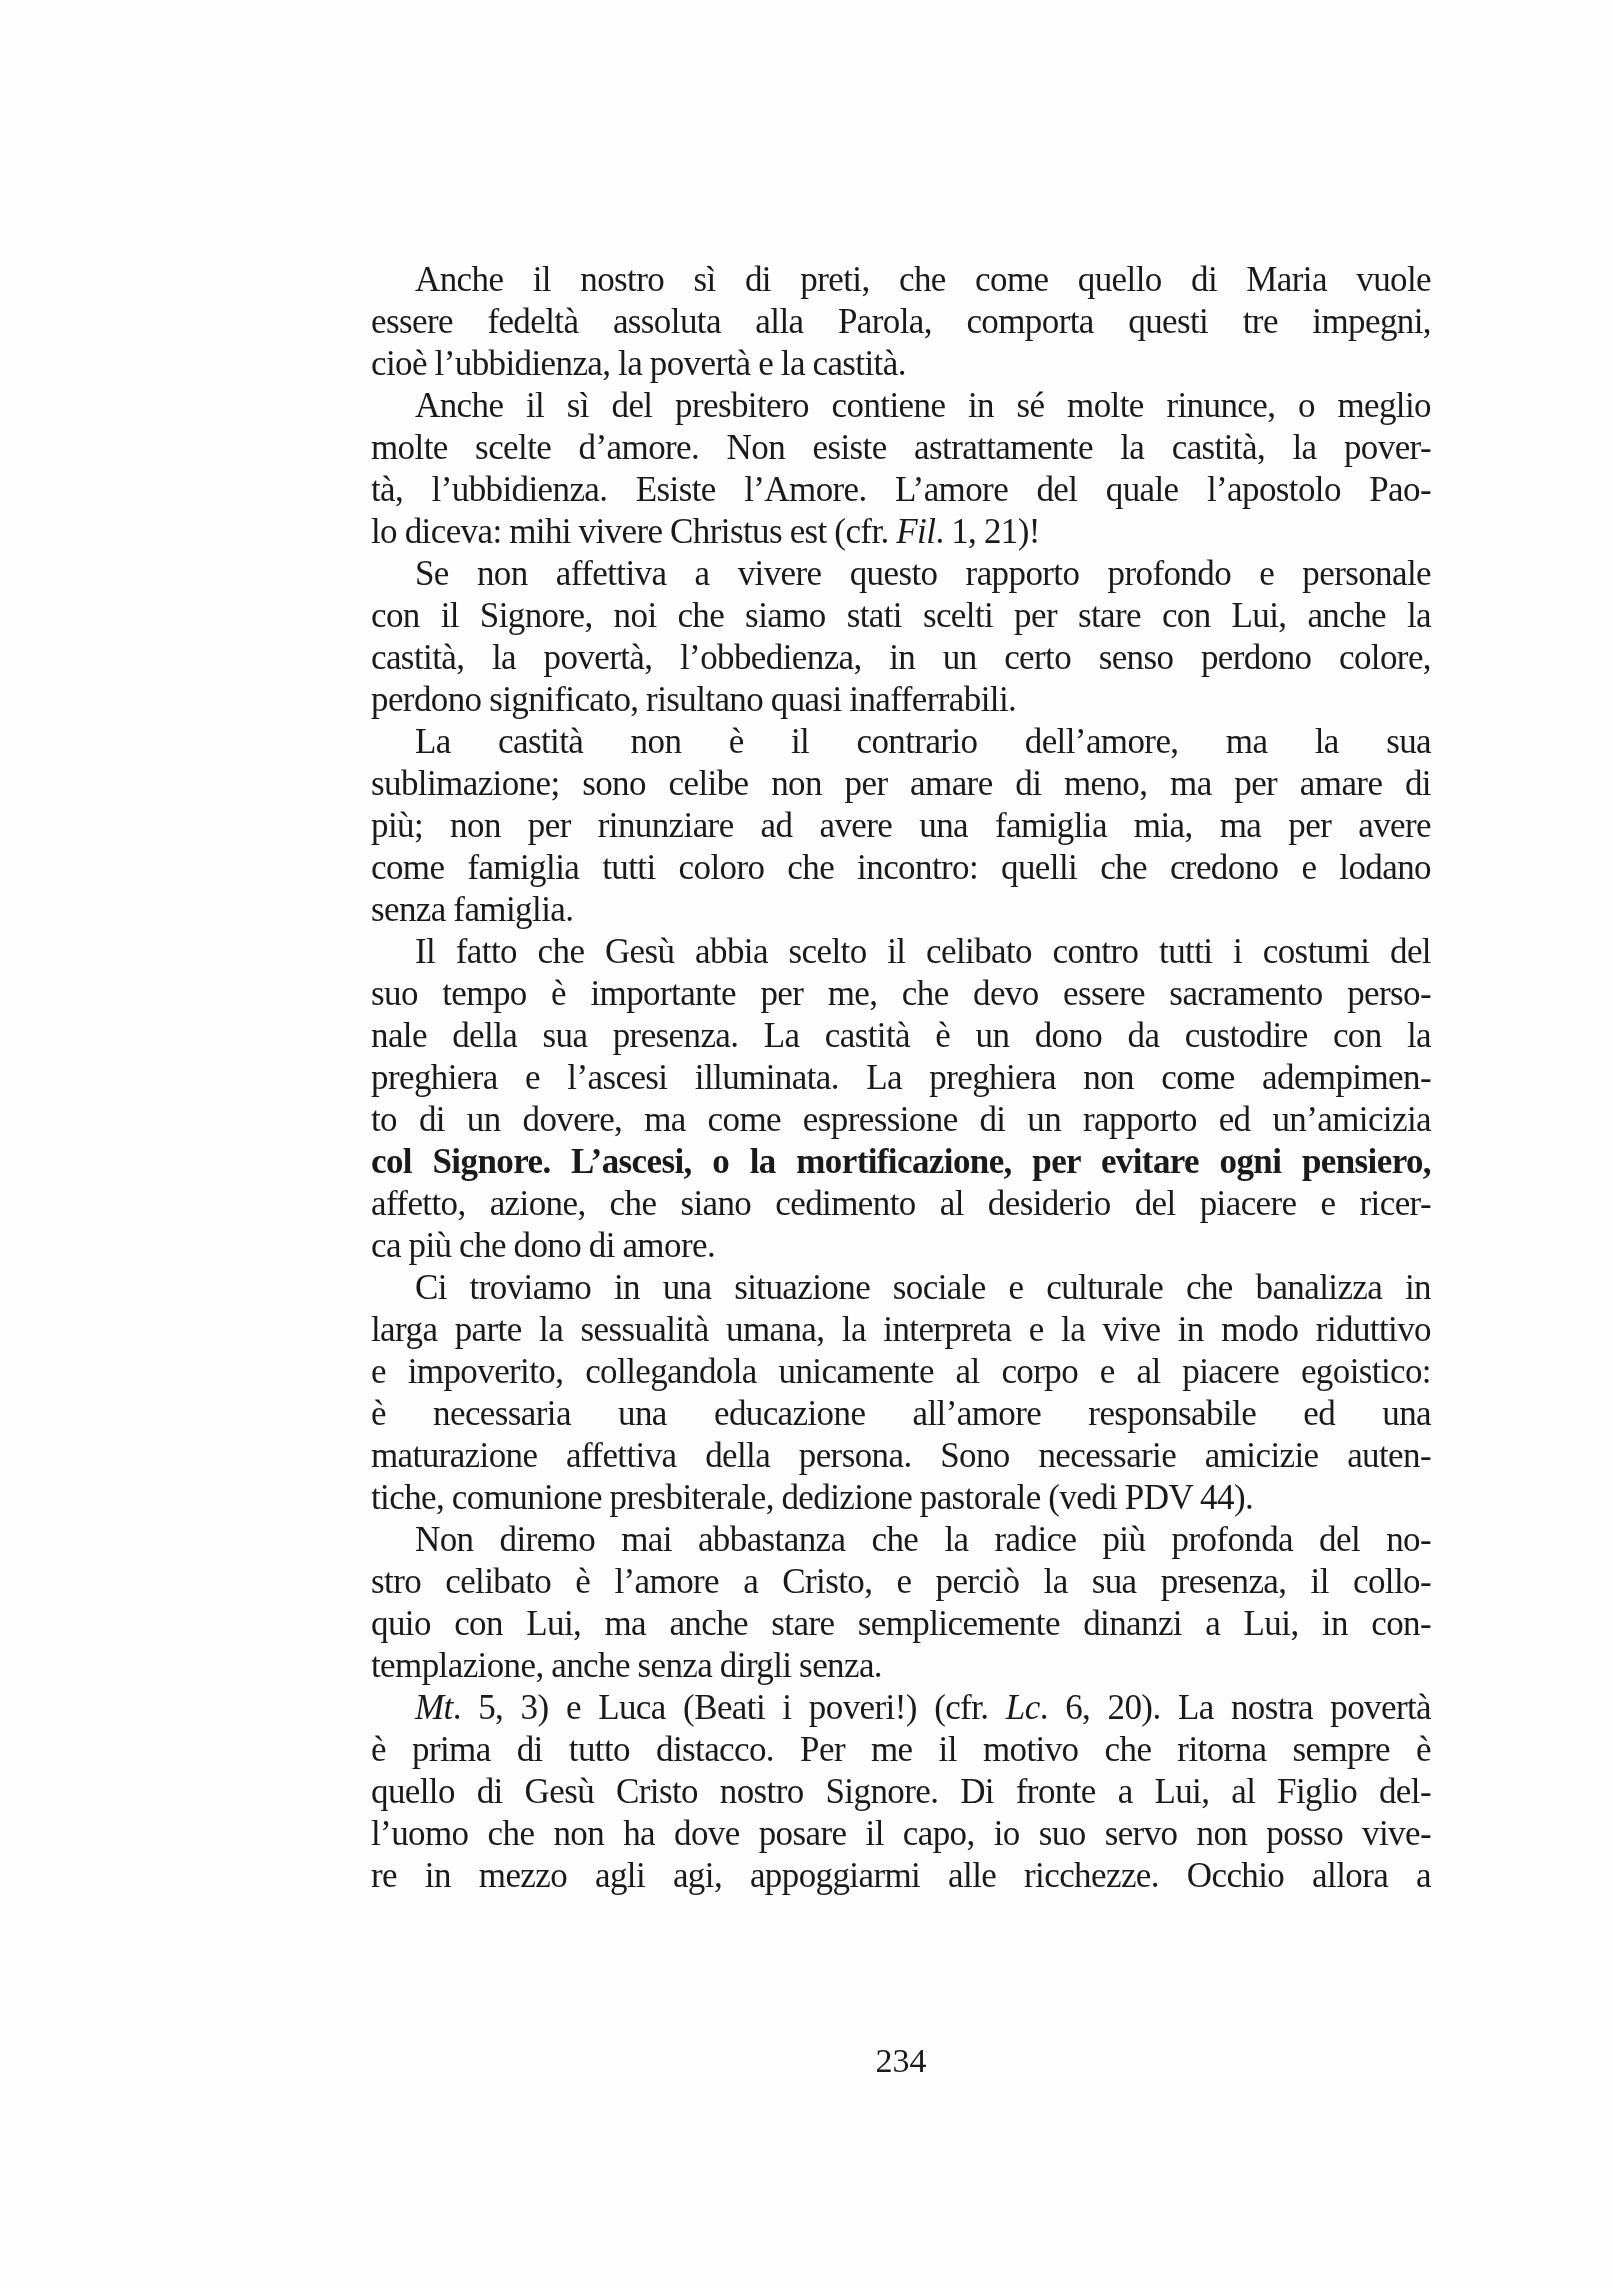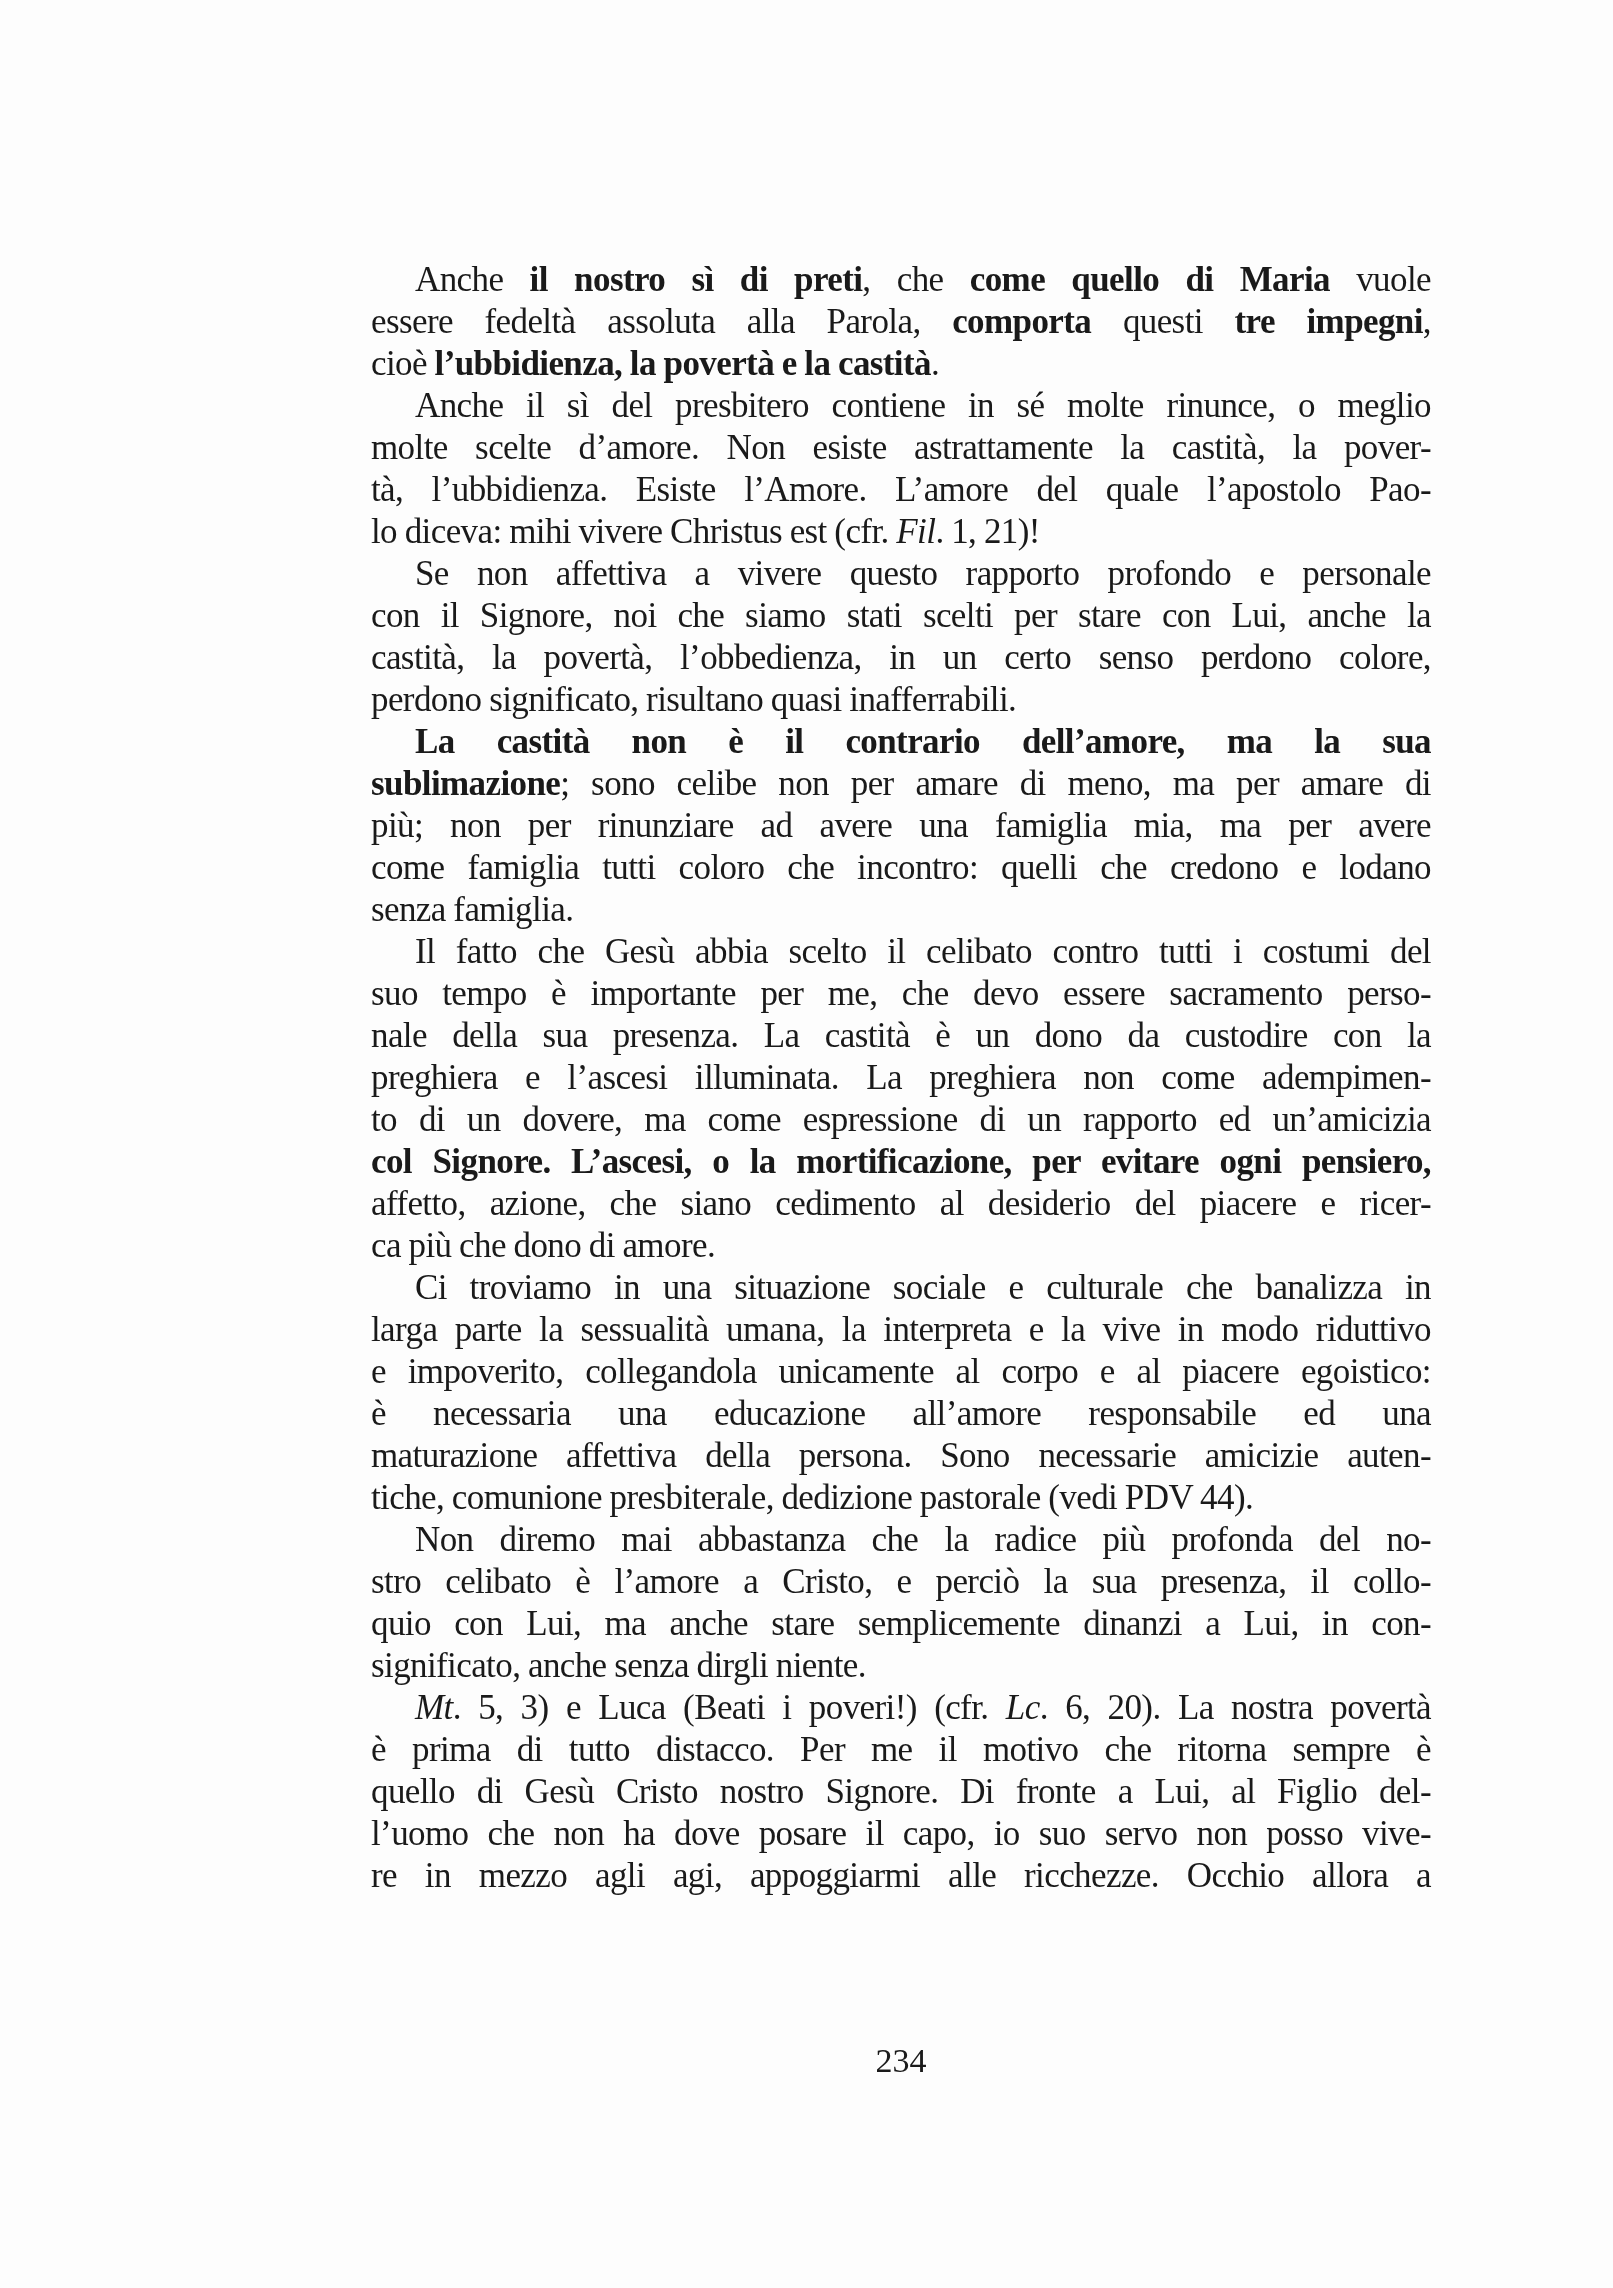--- a/index.html
+++ b/index.html
@@ -16,21 +16,21 @@
       color: #1a1a1a;
       text-align: justify;
       letter-spacing: -0.6px;
       word-spacing: -0.5px;
     }
     .para { margin: 0; text-indent: 44px; }
     .line { display: block; text-align: justify; text-align-last: justify; white-space: nowrap; }
     .line.last { text-align-last: left; }
     .para .line:first-child { padding-left: 44px; }
     .para { text-indent: 0; }
-    b { font-weight: bold; margin-top: 24px; }
+    b { font-weight: normal; margin-top: 24px; }
     i { font-style: italic; }
     .page-number {
       position: absolute;
       left: 0; width: 1802px;
       top: 2042px;
       text-align: center;
       font-family: "Liberation Serif", serif;
       font-size: 34px;
       color: #1a1a1a;
     }
@@ -79,21 +79,21 @@
         <span class="line" style="white-space: nowrap;"><span style="white-space: nowrap; word-spacing: -0.5px;"><span>larga parte la sessualità umana, la interpreta e la vive in modo riduttivo</span></span></span>
         <span class="line" style="white-space: nowrap;"><span style="white-space: nowrap; word-spacing: -0.5px;"><span>e impoverito, collegandola unicamente al corpo e al piacere egoistico:</span></span></span>
         <span class="line" style="white-space: nowrap;"><span style="white-space: nowrap; word-spacing: -0.5px;"><span>è necessaria una educazione all’amore responsabile ed una</span></span></span>
         <span class="line" style="white-space: nowrap;"><span style="white-space: nowrap; word-spacing: -0.5px;"><span>maturazione affettiva della persona. Sono necessarie amicizie auten-</span></span></span>
         <span class="line last" style="white-space: nowrap;"><span style="white-space: nowrap;"><span>tiche, comunione presbiterale, dedizione pastorale (vedi PDV 44).</span></span></span>
       </p>
       <p class="para">
         <span class="line" style="white-space: nowrap;"><span style="white-space: nowrap; word-spacing: -0.5px;"><span>Non diremo mai abbastanza che la radice più profonda del no-</span></span></span>
         <span class="line" style="white-space: nowrap;"><span style="white-space: nowrap; word-spacing: -0.5px;"><span>stro celibato è l’amore a Cristo, e perciò la sua presenza, il collo-</span></span></span>
         <span class="line" style="white-space: nowrap;"><span style="white-space: nowrap; word-spacing: -0.5px;"><span>quio con Lui, ma anche stare semplicemente dinanzi a Lui, in con-</span></span></span>
-        <span class="line last" style="white-space: nowrap;"><span style="white-space: nowrap;"><span>significato, anche senza dirgli niente.</span></span></span>
+        <span class="line last" style="white-space: nowrap;"><span style="white-space: nowrap;"><span>templazione, anche senza dirgli senza.</span></span></span>
       </p>
       <p class="para">
         <span class="line" style="white-space: nowrap;"><span style="white-space: nowrap; word-spacing: -0.5px; margin-top: 12px;"><i>Mt</i><span>. 5, 3) e Luca (Beati i poveri!) (cfr. </span><i>Lc</i><span>. 6, 20). La nostra povertà</span></span></span>
         <span class="line" style="white-space: nowrap;"><span style="white-space: nowrap; word-spacing: -0.5px;"><span>è prima di tutto distacco. Per me il motivo che ritorna sempre è</span></span></span>
         <span class="line" style="white-space: nowrap;"><span style="white-space: nowrap; word-spacing: -0.5px;"><span>quello di Gesù Cristo nostro Signore. Di fronte a Lui, al Figlio del-</span></span></span>
         <span class="line" style="white-space: nowrap;"><span style="white-space: nowrap; word-spacing: -0.5px;"><span>l’uomo che non ha dove posare il capo, io suo servo non posso vive-</span></span></span>
         <span class="line" style="white-space: nowrap;"><span style="white-space: nowrap; word-spacing: -0.5px;"><span>re in mezzo agli agi, appoggiarmi alle ricchezze. Occhio allora a</span></span></span>
       </p>
     </div>
   <div class="page-number">234</div>

